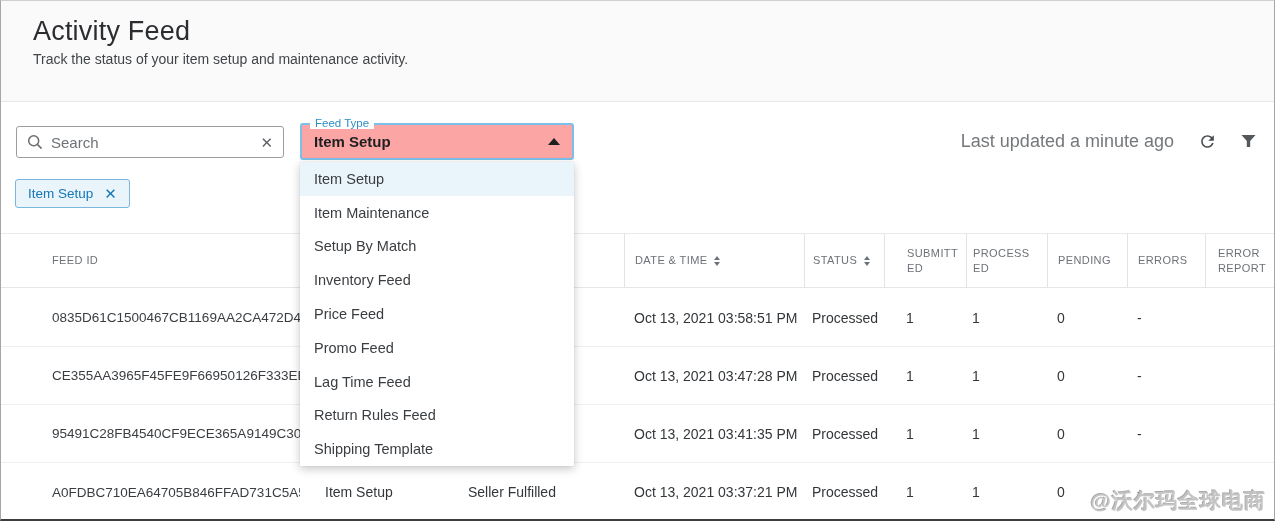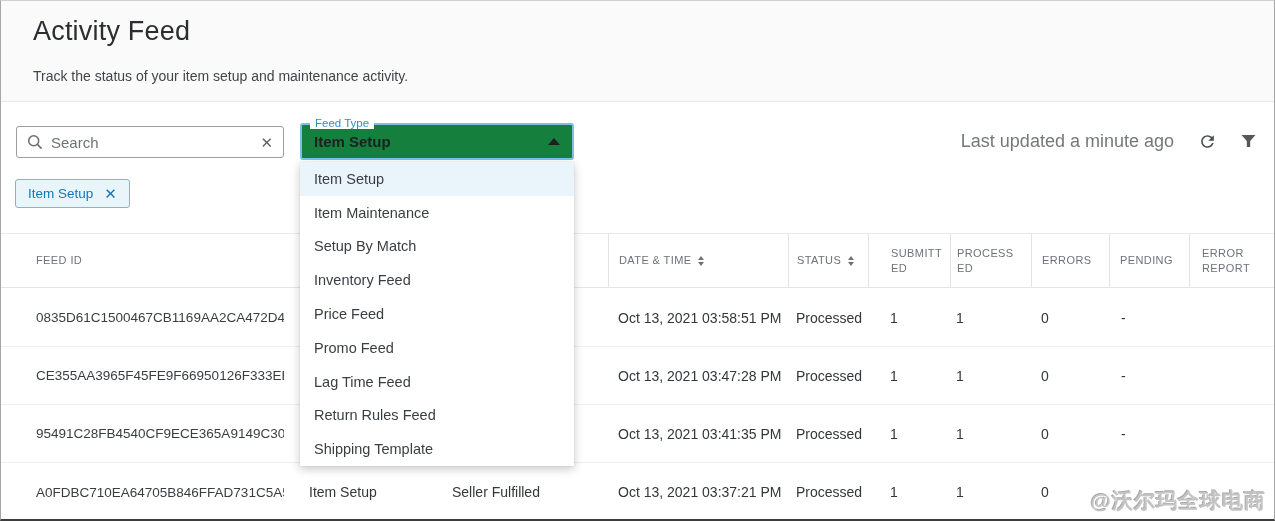--- a/index.html
+++ b/index.html
@@ -5,34 +5,34 @@
   * { box-sizing: border-box; margin: 0; padding: 0; }
   html,body { width: 1275px; height: 521px; }
   body { font-family: "Liberation Sans", "DejaVu Sans", sans-serif; background: #fff; }
   .frame { position: relative; width: 1275px; height: 521px; background: #fff;
            border: 1px solid #a6a6a6; border-top-color:#cfcfcf; border-bottom: 2px solid #3d3d3d; overflow: hidden; }
 
   
   .topband { position: absolute; top: 0; left: 0; right: 0; height: 101px;
              background: #fafafa; border-bottom: 1px solid #e7e7e7; padding: 15px 32px; }
   .title { font-size: 27px; font-weight: 400; color: #2b2d30; letter-spacing: .2px; }
-  .subtitle { margin-top: 21px; font-size: 14px; color: #414549; }
+  .subtitle { margin-top: 4px; font-size: 14px; color: #414549; }
 
   
   .searchbox { position: absolute; left: 15px; top: 125px; width: 268px; height: 32px;
                border: 1px solid #9d9d9d; border-radius: 3px; background:#fff;
                display: flex; align-items: center; padding: 0 10px; gap: 8px; }
   .searchbox input { flex: 1; border: none; outline: none; font-size: 15px; color:#333;
                      font-family: inherit; background: transparent; }
   .searchbox input::placeholder { color: #6f7377; }
   .clear-x { color: #5f6368; font-size: 15px; cursor: pointer; line-height: 1; }
 
   
   .select { position: absolute; left: 299px; top: 122px; width: 274px; height: 37px;
-            border: 2px solid #7cc0ea; border-radius: 3px; background: #15803d;
+            border: 2px solid #7cc0ea; border-radius: 3px; background: #fca5a5;
             display: flex; align-items: center; padding: 0 12px; cursor: pointer; }
   .select-label { position: absolute; top: -8px; left: 8px; background: #fff; padding: 0 5px;
                   font-size: 11.5px; color: #2d8ec6; }
   .select-value { font-size: 15px; font-weight: 700; color: #1d1f21; }
   .caret-up { margin-left: auto; width: 0; height: 0;
               border-left: 6px solid transparent; border-right: 6px solid transparent;
               border-bottom: 7px solid #1d1f21; }
 
   
   .menu { position: absolute; left: 299px; top: 161px; width: 274px; z-index: 20;
@@ -64,21 +64,21 @@
   .sort { display: inline-flex; flex-direction: column; gap: 2px; margin-left: 7px; cursor: pointer; }
   .sort .up { width:0;height:0;border-left:3.5px solid transparent;border-right:3.5px solid transparent;border-bottom:4px solid #6d7278; }
   .sort .down { width:0;height:0;border-left:3.5px solid transparent;border-right:3.5px solid transparent;border-top:4px solid #6d7278; }
 
   .tbody { position: absolute; left: 0; right: 0; top: 288px; }
   .trow { height: 58px; display: flex; align-items: center; border-bottom: 1px solid #edf0f1; }
   .trow:last-child { border-bottom: none; }
   .cell { font-size: 14px; color: #33373a; white-space: nowrap; overflow: hidden; }
   .feedid { font-size: 13.5px; color: #3a3e42; }
 
-  .c1 { width: 283px; padding-left: 35px; }
+  .c1 { width: 283px; padding-left: 35px; margin-left: 16px; }
   .c2 { width: 143px; padding-left: 25px; }
   .c3 { width: 181px; padding-left: 25px; }
   .c4 { width: 180px; padding-left: 10px; }
   .c5 { width: 80px;  padding-left: 8px; }
   .c6 { width: 82px;  padding-left: 22px; }
   .c7 { width: 81px;  padding-left: 6px; }
   .c8 { width: 80px;  padding-left: 10px; }
   .c9 { width: 78px;  padding-left: 10px; }
   .c10{ flex: 1;      padding-left: 12px; padding-right: 6px; }
 
@@ -156,25 +156,25 @@
           <span class="up"></span>
           <span class="down"></span>
         </span>
     </div>
     <div class="hcell c6 hsep">
       <span class="hwrap">SUBMITTED</span>
     </div>
     <div class="hcell c7 hsep">
       <span class="hwrap">PROCESSED</span>
     </div>
+    <div class="hcell c8 hsep">
+      <span>PENDING</span>
+    </div>
     <div class="hcell c9 hsep">
       <span>ERRORS</span>
-    </div>
-    <div class="hcell c8 hsep">
-      <span>PENDING</span>
     </div>
     <div class="hcell c10 hsep">
       <span>ERROR REPORT</span>
     </div>
   </div>
 
   <div class="tbody">
 
     <div class="trow">
       <div class="cell feedid c1">0835D61C1500467CB1169AA2CA472D4B…</div>

